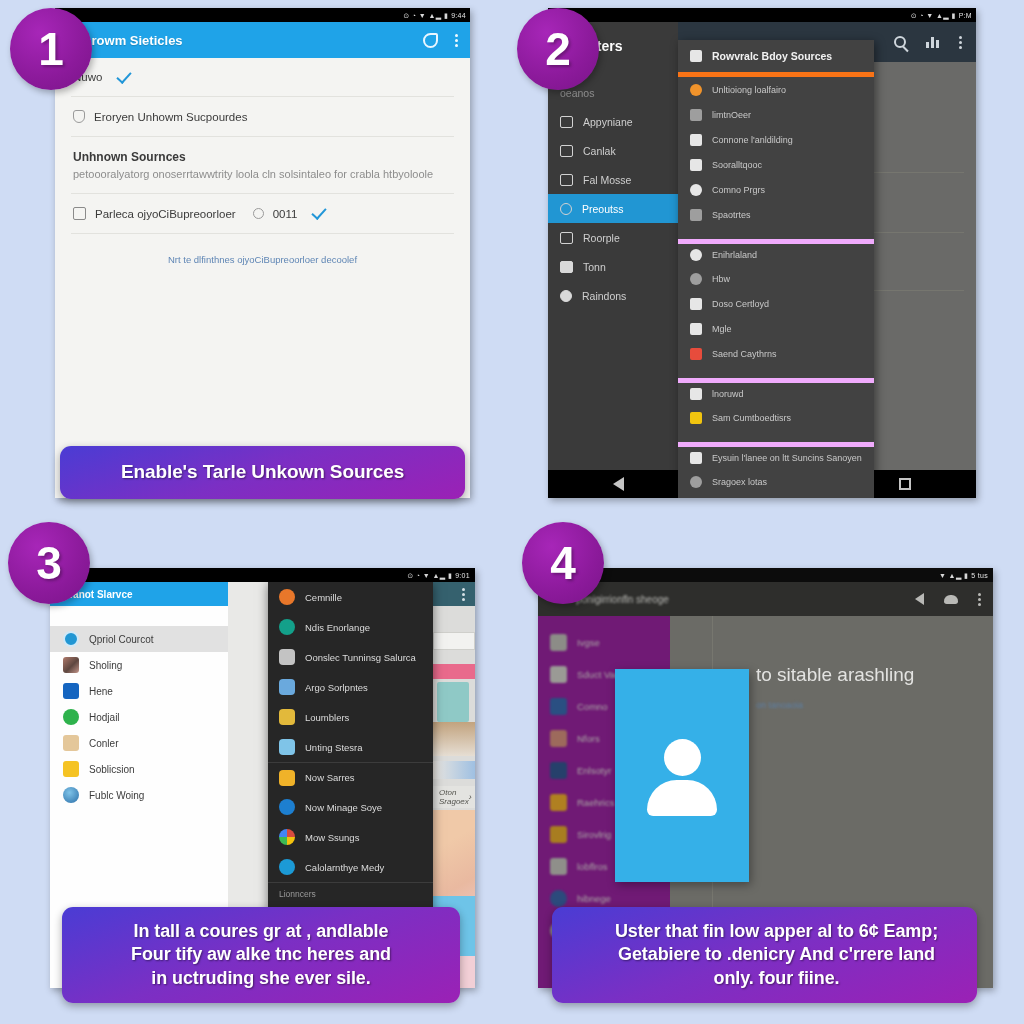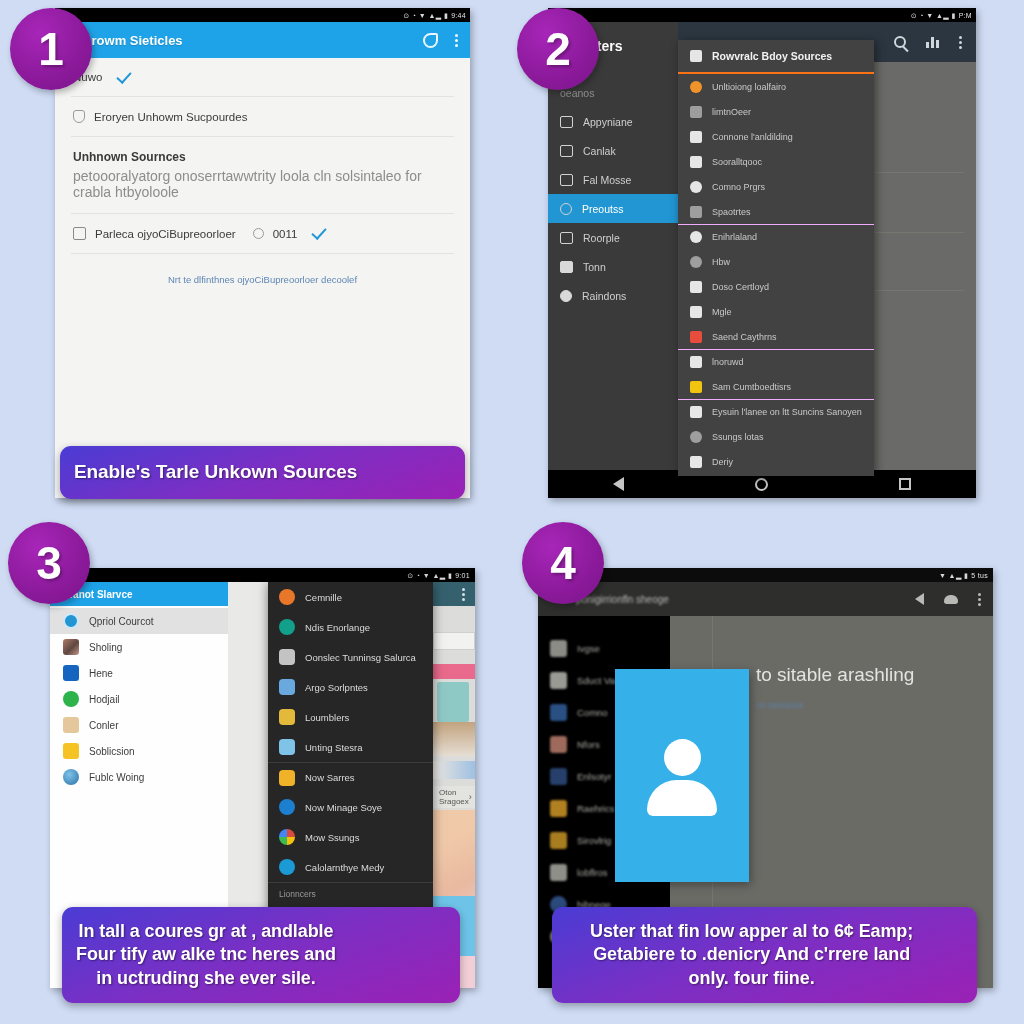--- a/index.html
+++ b/index.html
@@ -55,21 +55,21 @@
     border: 2px solid #e8e8e8;
   }
   .nav-rec { width: 12px; height: 12px; border: 2px solid #e8e8e8; }
 
   
   .caption {
     position: absolute;
     border-radius: 11px;
     background: linear-gradient(160deg,#4a3cd4 0%,#7b2fc4 48%,#9b21b5 100%);
     box-shadow: 0 3px 8px rgba(0,0,0,.33);
-    display: flex; align-items: center; 
+    display: flex; align-items: center; justify-content: center;
     text-align: center;
     padding: 7px 14px;
     z-index: 40;
   }
   .caption span {
     color: #fff; font-weight: bold;
     text-shadow: 1px 1px 2px rgba(0,0,0,.45);
     line-height: 1.28;
     letter-spacing: -.1px;
   }
@@ -109,21 +109,21 @@
   .ico-kebab { display: flex; flex-direction: column; gap: 2px; }
   .ico-kebab i { width: 3px; height: 3px; background: #f0faff; border-radius: 50%; display:block;}
 
   .p1-body { background: #f4f4f2; height: 454px; padding: 0 16px; }
   .p1-row {
     display: flex; align-items: center; gap: 9px;
     padding: 13px 0 13px 2px;
     border-bottom: 1px solid #e2e2de;
   }
   .p1-row .lbl { font-size: 11.5px; color: #3b3b3b; filter: blur(.45px); }
-  .p1-row .sub { font-size: 14px; color: #8d8d8d; filter: blur(.5px); margin-top:4px;}
+  .p1-row .sub { font-size: 11px; color: #8d8d8d; filter: blur(.5px); margin-top:4px;}
   .chk {
     width: 14px; height: 8px;
     border-left: 2px solid #2196d8; border-bottom: 2px solid #2196d8;
     transform: rotate(-48deg); margin-left: 6px; margin-bottom: 3px;
   }
   .sq-ico {
     width: 13px; height: 13px; border: 1.4px solid #8a8a8a;
     border-radius: 2px; flex: none;
   }
   .shield-ico {
@@ -188,28 +188,28 @@
   .p2-menu {
     position: absolute; left: 130px; top: 18px;
     width: 196px; background: #424242; z-index: 5;
     box-shadow: 2px 2px 9px rgba(0,0,0,.45);
     padding-bottom: 2px;
   }
   .m-head {
     display: flex; align-items: center; gap: 10px;
     padding: 10px 12px; color: #f2f2f2; font-size: 10.5px;
     font-weight: bold; filter: blur(.5px);
-    border-bottom: 2px solid #f97316;
+    border-bottom: 5px solid #f97316;
   }
   .m-item {
     display: flex; align-items: center; gap: 10px;
     padding: 5px 12px; color: #c9c9c9; font-size: 9px;
     filter: blur(.55px); min-height: 25px;
   }
-  .m-item.divtop { border-top: 1px solid #f0abfc; }
+  .m-item.divtop { border-top: 5px solid #f0abfc; margin-top: 12px; }
   .m-ico {
     width: 12px; height: 12px; flex: none; border-radius: 2px;
     background: #bdbdbd;
   }
   .m-ico.orange { background: #f0932b; border-radius: 50%; }
   .m-ico.red    { background: #e74c3c; }
   .m-ico.yellow { background: #f1c40f; }
   .m-ico.grey   { background: #9e9e9e; }
   .m-ico.white  { background: #e6e6e6; }
   .m-ico.circle { border-radius: 50%; }
@@ -241,21 +241,21 @@
     filter: blur(.5px); z-index: 5;
   }
   .p3-teal {
     position: absolute; top: 14px; left: 330px; right: 0; height: 24px;
     background: #35616e; z-index: 4;
     display: flex; align-items: center; justify-content: flex-end;
     padding-right: 10px;
   }
   .p3-left {
     position: absolute; top: 38px; left: 0; width: 178px; bottom: 0;
-    background: #fefefe; z-index: 5; padding-top: 2px;
+    background: #fefefe; z-index: 5; padding-top: 20px;
   }
   .l-item {
     display: flex; align-items: center; gap: 10px;
     height: 26px; padding-left: 13px;
     font-size: 10px; color: #3c3c3c; filter: blur(.45px);
   }
   .l-item.sel { background: #e1e1e1; }
   .l-ico { width: 16px; height: 16px; border-radius: 3px; flex: none; }
   .l-ico.blue-c { background: #2196d3; border-radius: 50%; border: 2px solid #cfe8f7;}
   .l-ico.photo  { background: linear-gradient(135deg,#b07a6b,#5e4740 55%,#c4968a); }
@@ -274,21 +274,21 @@
     display: flex; align-items: center; gap: 10px;
     height: 30px; padding-left: 11px;
     font-size: 9.5px; color: #dcdcdc; filter: blur(.5px);
   }
   .dk-item.divtop { border-top: 1px solid #3c3c3c; }
   .dk-ico { width: 16px; height: 16px; border-radius: 4px; flex: none; }
   .dk-sec { padding: 6px 0 2px 11px; font-size: 8.5px; color: #9a9a9a; filter: blur(.55px); }
 
   .p3-right {
     position: absolute; top: 38px; left: 383px; right: 0; bottom: 0;
-    background: #dcdcda; z-index: 3;
+    background: #dcdcda; z-index: 3; font-style: italic;
   }
   .r-card { position: absolute; left: 0; right: 0; }
   #b3 { left: 8px; top: 522px; }
   #cap3 { left: 62px; top: 907px; width: 398px; height: 96px; }
   #cap3 span { font-size: 18px; }
 
   
   #p4-phone { left: 538px; top: 568px; width: 455px; height: 420px; }
   .p4-wrap { position: relative; height: 420px; background: #6a6a66; }
   .p4-status {
@@ -299,21 +299,21 @@
     height: 34px; background: #2e2e2c;
     display: flex; align-items: center; padding: 0 12px; gap: 20px;
   }
   .p4-top .ptitle {
     font-size: 10px; color: #b8b8b4; filter: blur(.8px); margin-right: auto;
     padding-left: 26px;
   }
   .ico-share { width: 0;height:0;border-top:6px solid transparent;border-bottom:6px solid transparent;border-right:9px solid #b9b9b6;}
   .ico-cloud { width: 14px;height:9px;background:#b9b9b6;border-radius:7px 7px 3px 3px;}
   .p4-body { position: relative; height: 372px; display: flex; }
-  .p4-left { width: 132px; background: #000000; padding-top: 16px; }
+  .p4-left { width: 132px; background: #701a75; padding-top: 10px; }
   .p4-item {
     display: flex; align-items: center; gap: 10px;
     height: 32px; padding-left: 12px;
     font-size: 9.5px; color: #a9a9a4; filter: blur(.85px);
   }
   .p4-ico { width: 17px; height: 17px; border-radius: 3px; flex: none; background: #8c8c87; }
   .p4-main { flex: 1; position: relative; background: #6b6b66; }
   .p4-head {
     position: absolute; left: 86px; top: 48px;
     font-size: 19px; color: #e3e3e1; filter: blur(.3px);
@@ -521,21 +521,21 @@
         <div class="m-item">
             <span class="m-ico yellow"></span>
             <span>Sam Cumtboedtisrs</span>
           </div>
         <div class="m-item divtop">
             <span class="m-ico white"></span>
             <span>Eysuin l'lanee on ltt Suncins Sanoyen</span>
           </div>
         <div class="m-item">
             <span class="m-ico grey circle"></span>
-            <span>Ssungs lotas</span>
+            <span>Sragoex lotas</span>
           </div>
         <div class="m-item">
             <span class="m-ico white"></span>
             <span>Deriy</span>
           </div>
       </div>
     </div>
 
     <div class="navbar">
       <i class="nav-back"></i>

